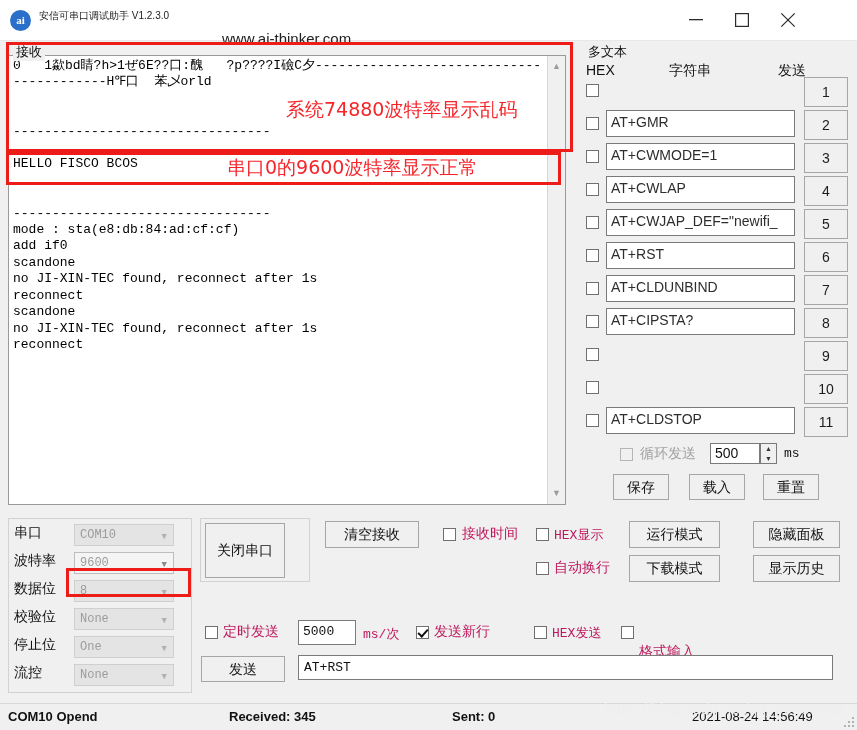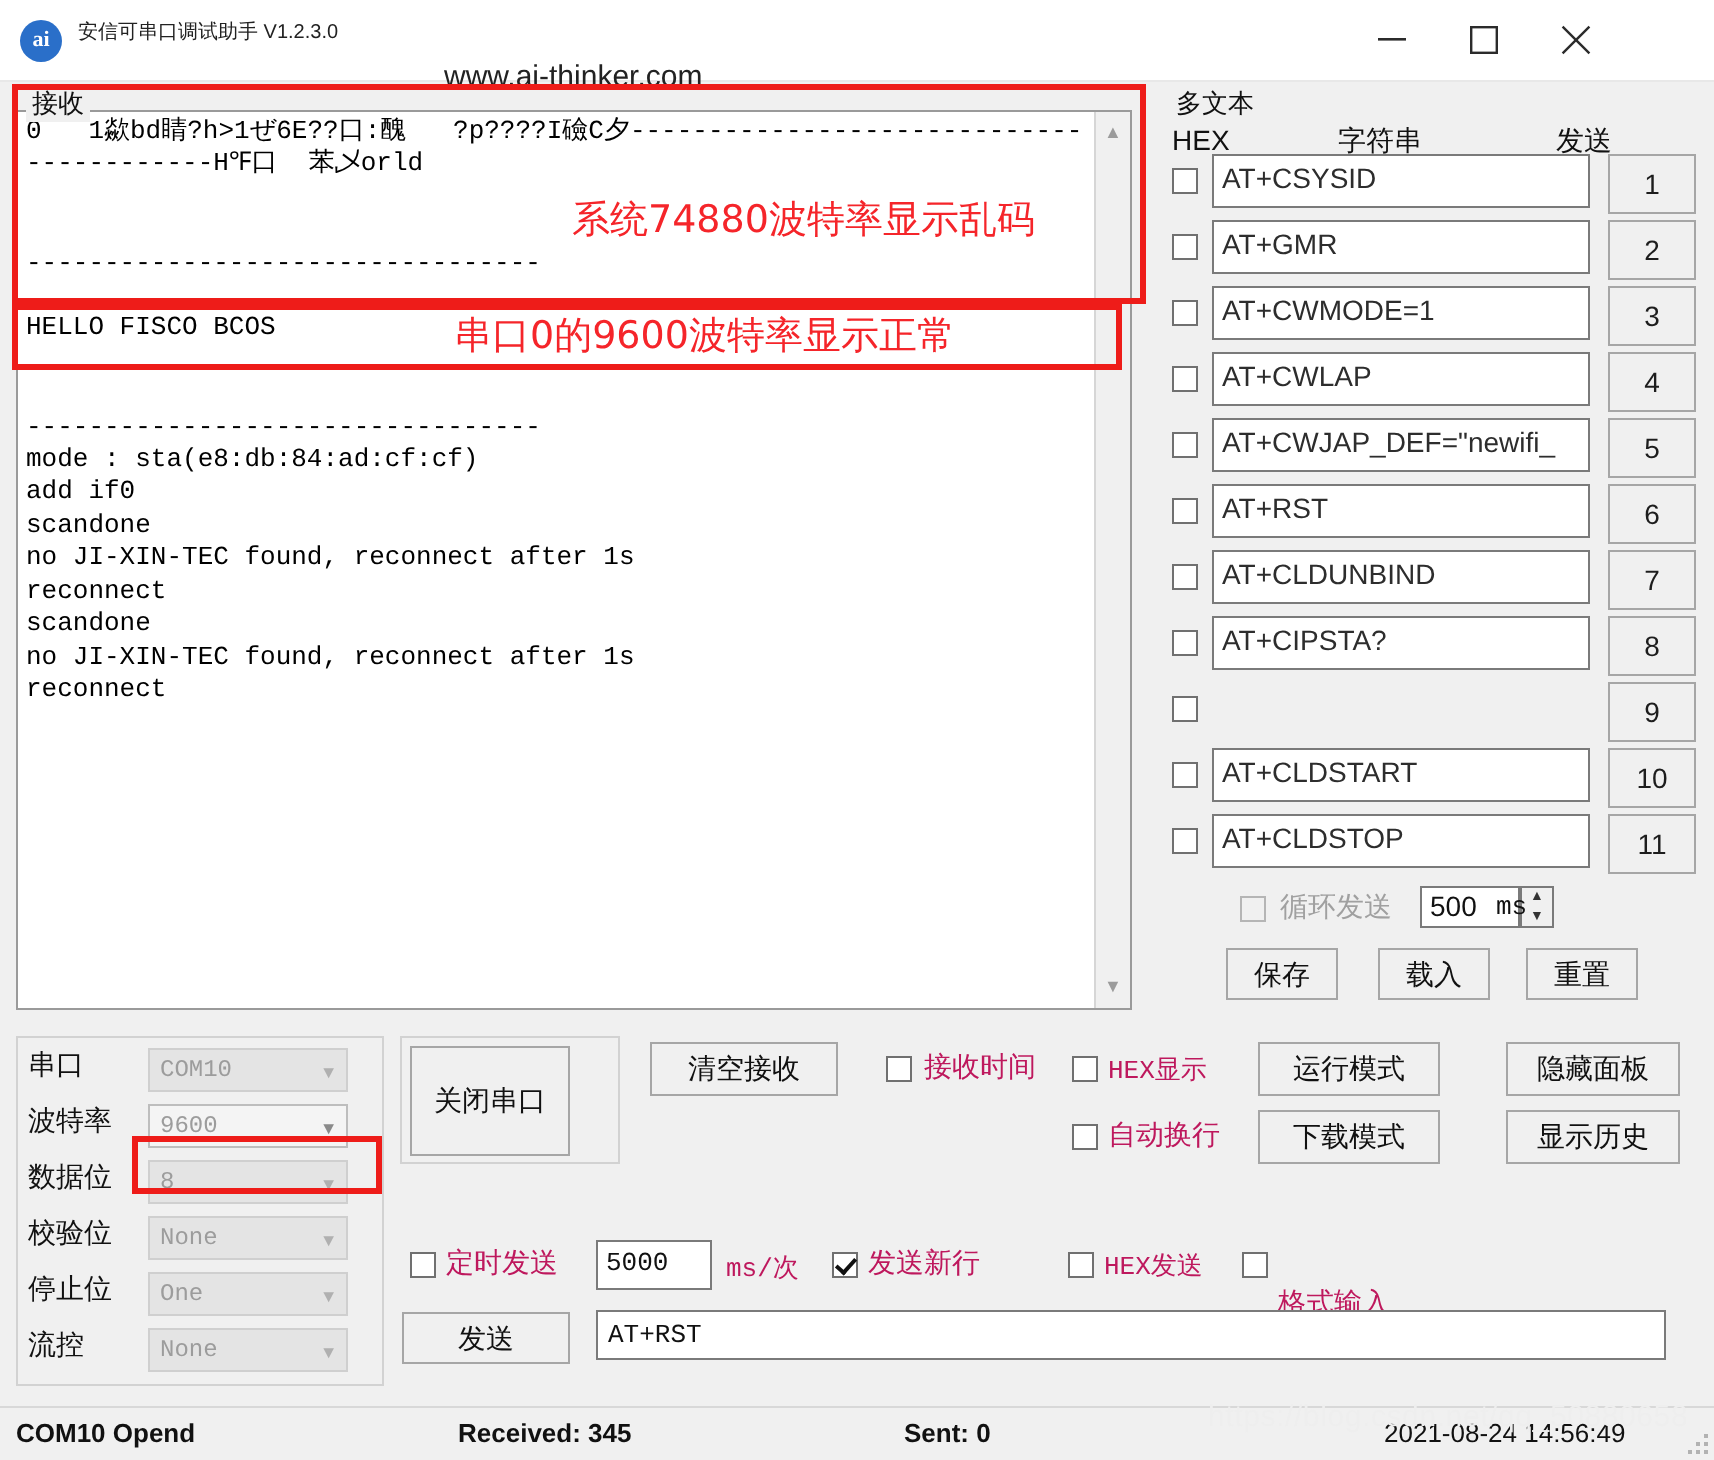--- a/index.html
+++ b/index.html
@@ -61,21 +61,21 @@
 
   .loop-cb{position:absolute;left:620px;top:448px;width:13px;height:13px;border:1px solid #b5b5b5;
     background:#f0f0f0;box-sizing:border-box;}
   .loop-lbl{position:absolute;left:640px;top:445px;font-size:14px;color:#a0a0a0;}
   .loop-val{position:absolute;left:710px;top:443px;width:50px;height:21px;background:#fff;
     border:1px solid #7a7a7a;box-sizing:border-box;font-size:14px;color:#111;padding:1px 0 0 4px;}
   .loop-spin{position:absolute;left:760px;top:443px;width:17px;height:21px;background:#f0f0f0;
     border:1px solid #7a7a7a;box-sizing:border-box;}
   .loop-spin i{position:absolute;left:0;width:15px;height:9px;font-style:normal;font-size:7px;
     color:#333;text-align:center;line-height:9px;}
-  .loop-ms{position:absolute;left:748px;top:446px;font-size:13px;color:#111;
+  .loop-ms{position:absolute;left:784px;top:446px;font-size:13px;color:#111;
     font-family:"Liberation Mono",monospace;}
   .mt-btn{position:absolute;top:474px;width:56px;height:26px;background:#f0f0f0;
     border:1px solid #a6a6a6;box-sizing:border-box;font-size:14px;text-align:center;
     line-height:24px;color:#111;}
 
   
   .grp{position:absolute;border:1px solid #d2d2d2;box-sizing:border-box;background:#f0f0f0;}
   .sp-row{position:absolute;left:0;height:26px;}
   .sp-lbl{position:absolute;left:14px;font-size:14px;color:#111;white-space:nowrap;}
   .sp-sel{position:absolute;left:74px;width:100px;height:22px;background:#e4e4e4;
@@ -170,21 +170,20 @@
   <div class="redtxt" style="left:227px;top:155px;">串口0的9600波特率显示正常</div>
 
   <div class="mt-label">多文本</div>
   <div class="mt-hdr mt-hex">HEX</div>
   <div class="mt-hdr mt-str">字符串</div>
   <div class="mt-hdr mt-send">发送</div>
 
   <div id="cmd-list">
       <div class="cmd-row" style="top: 77px;">
         <div class="cmd-cb"></div>
-        <div class="cmd-inp">AT+CSYSID</div>
         <div class="cmd-btn">1</div>
       </div>
       <div class="cmd-row" style="top: 110px;">
         <div class="cmd-cb"></div>
         <div class="cmd-inp">AT+GMR</div>
         <div class="cmd-btn">2</div>
       </div>
       <div class="cmd-row" style="top: 143px;">
         <div class="cmd-cb"></div>
         <div class="cmd-inp">AT+CWMODE=1</div>
@@ -214,21 +213,20 @@
         <div class="cmd-cb"></div>
         <div class="cmd-inp">AT+CIPSTA?</div>
         <div class="cmd-btn">8</div>
       </div>
       <div class="cmd-row" style="top: 341px;">
         <div class="cmd-cb"></div>
         <div class="cmd-btn">9</div>
       </div>
       <div class="cmd-row" style="top: 374px;">
         <div class="cmd-cb"></div>
-        <div class="cmd-inp">AT+CLDSTART</div>
         <div class="cmd-btn">10</div>
       </div>
       <div class="cmd-row" style="top: 407px;">
         <div class="cmd-cb"></div>
         <div class="cmd-inp">AT+CLDSTOP</div>
         <div class="cmd-btn">11</div>
       </div>
     </div>
 
   <div class="loop-cb"></div>

